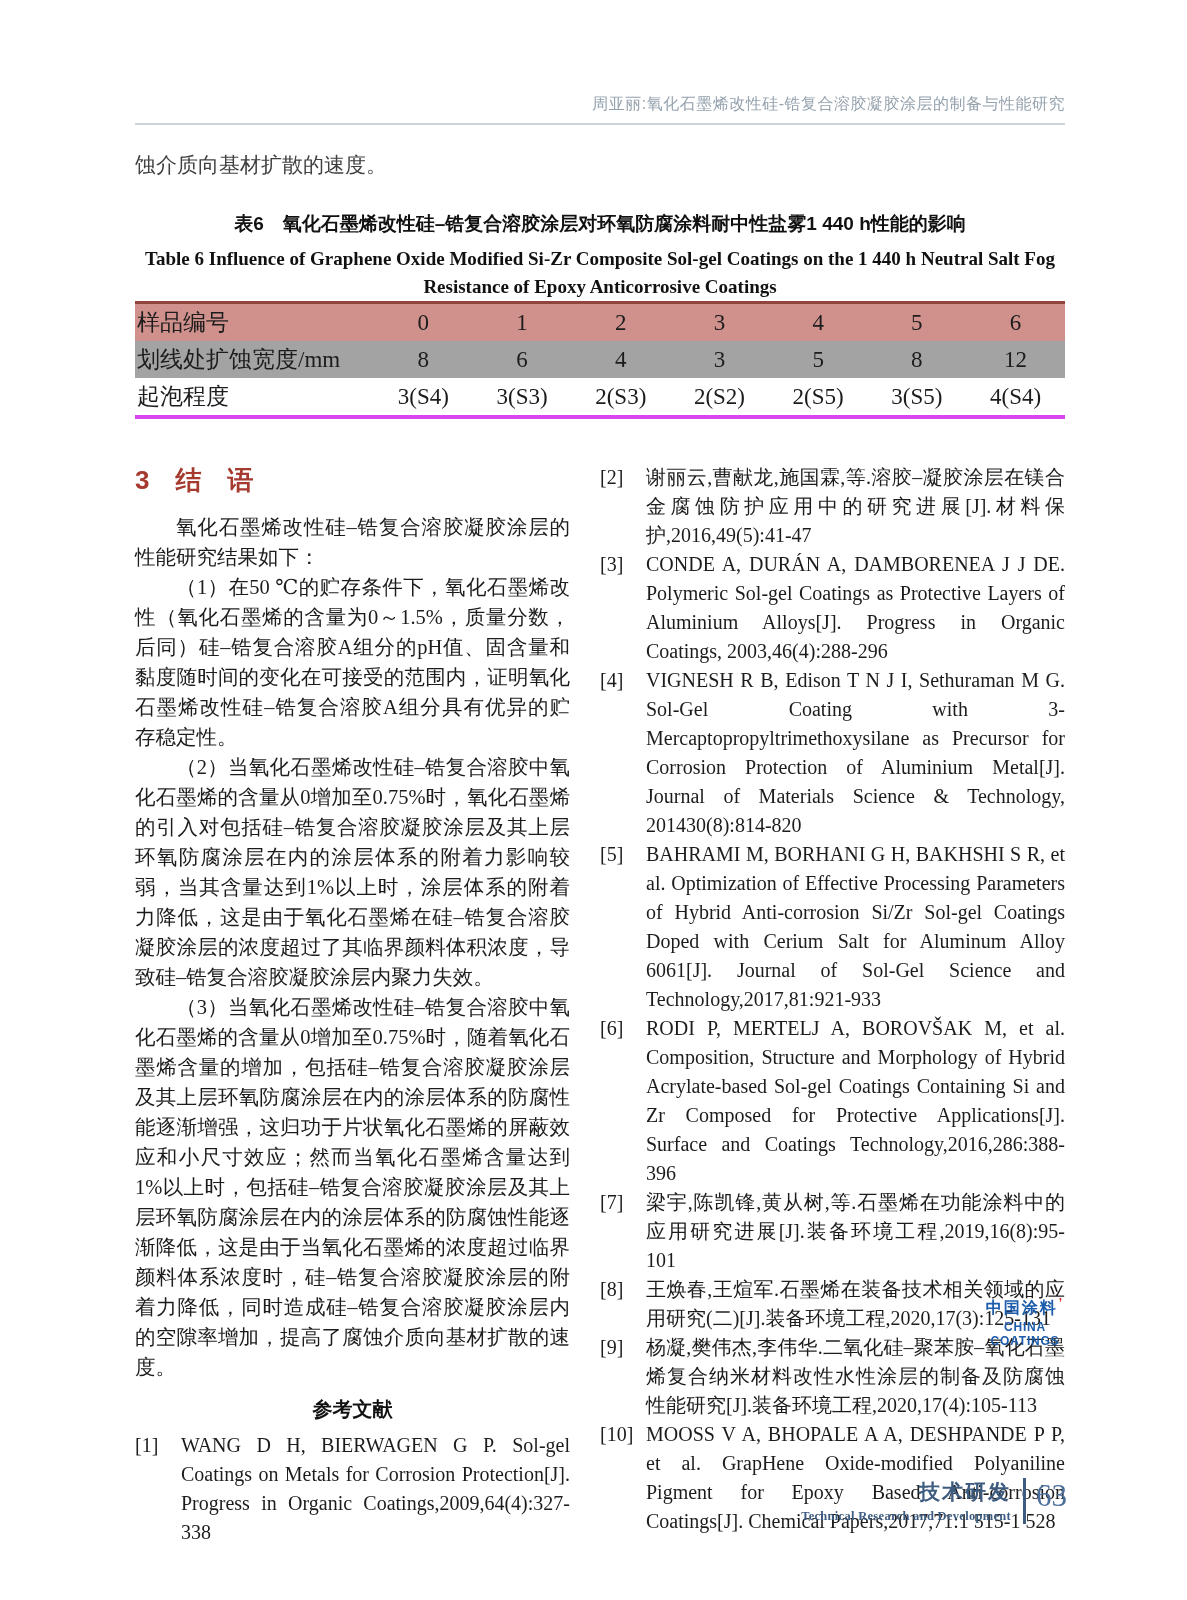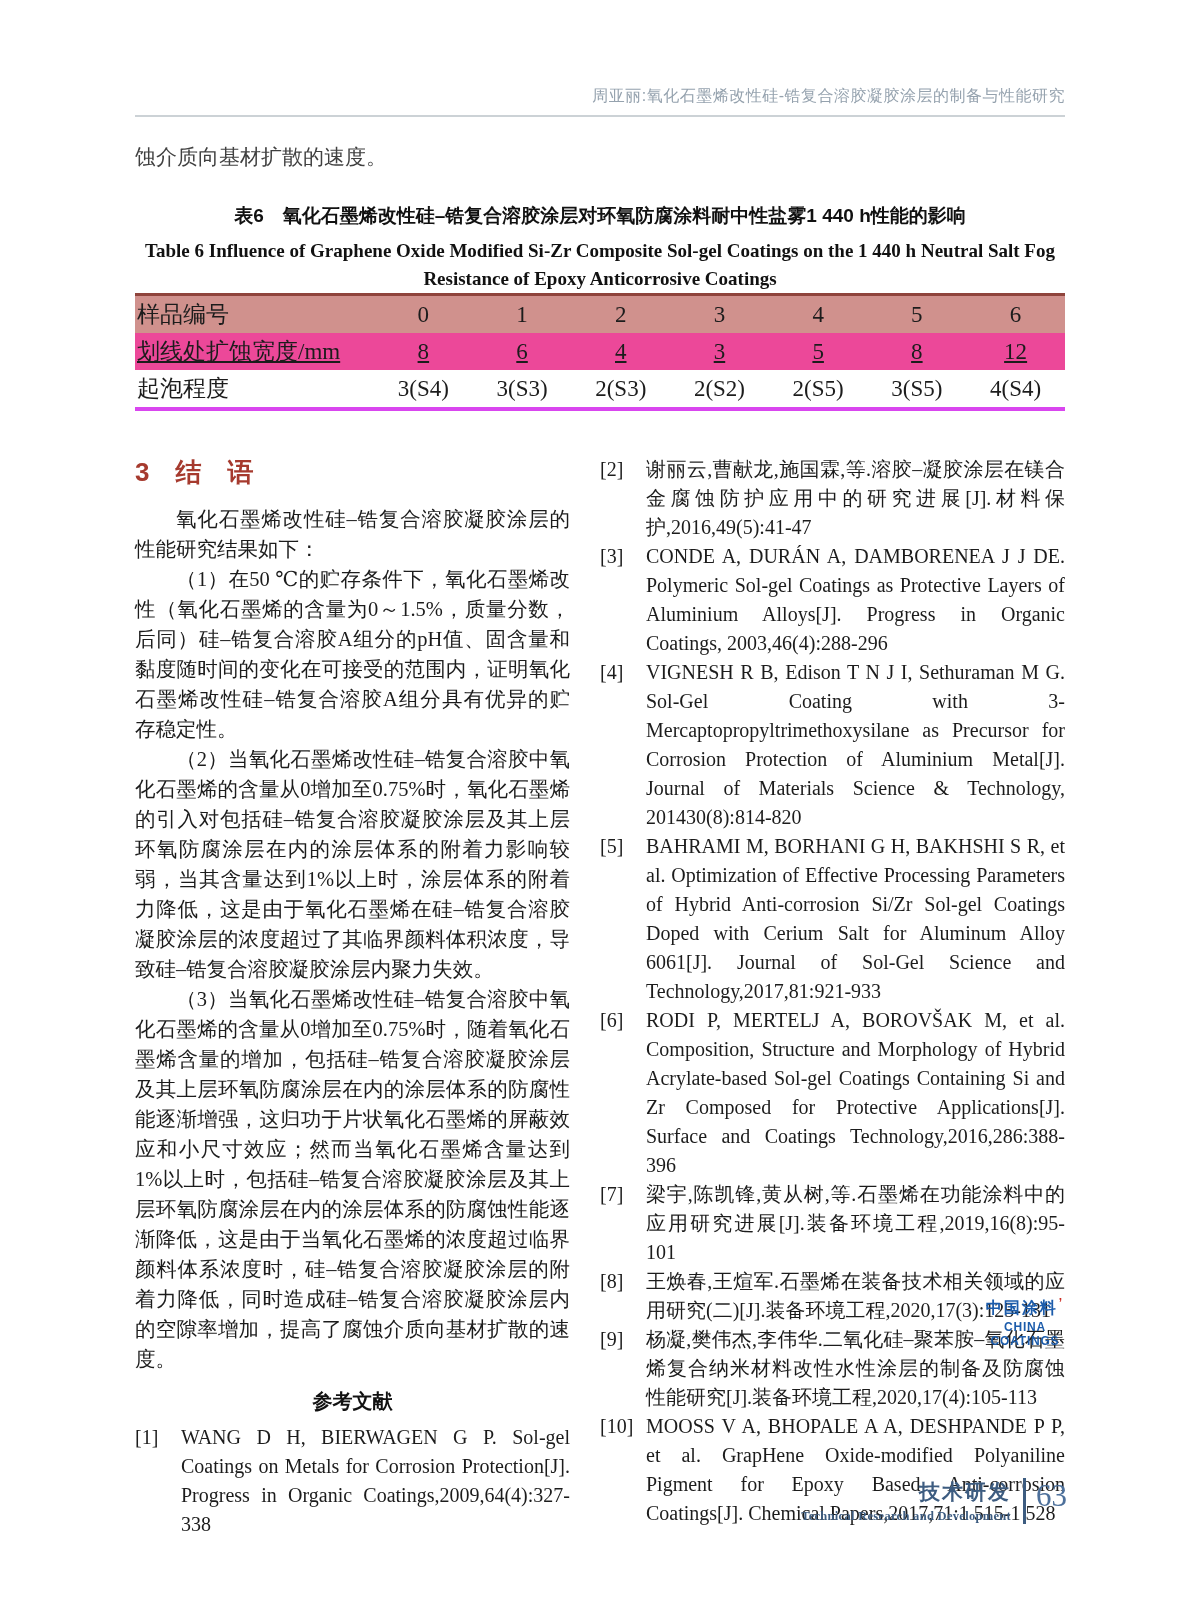--- a/index.html
+++ b/index.html
@@ -5,21 +5,21 @@
   html,body { margin:0; padding:0; background:#e8e8e8; }
   .page {
     position:relative;
     width:1187px; height:1600px;
     margin:0 auto;
     background:#ffffff;
     font-family:"Liberation Serif","DejaVu Serif",serif;
     color:#1c1c1c;
     overflow:hidden;
   }
-  .content { padding:6px 122px 0 135px; }
+  .content { padding:14px 122px 0 135px; }
 
   
   .running-head {
     padding-top:80px;
     text-align:right;
     font-family:"Liberation Sans","DejaVu Sans",sans-serif;
     font-size:16px;
     color:#95a2ae;
     letter-spacing:0.5px;
   }
@@ -58,21 +58,21 @@
     width:930px;
     border-collapse:collapse;
     border-top:3px solid #8f443c;
     border-bottom:4px solid #d946ef;
     font-size:23px;
   }
   table.data td { padding:3px 2px; height:25px; }
   td.t-label { text-align:left; padding-left:30px; width:235px; }
   td.t-val   { text-align:center; }
   tr.row-dark  { background:#d0918d; }
-  tr.row-light { background:#ec4899;text-decoration:underline; }
+  tr.row-light { background:#a3a3a3; }
   td.var-label::first-letter { font-style:italic; }
 
   
   .columns { display:flex; margin-top:44px; }
   .col-left  { width:435px; margin-right:30px; }
   .col-right { width:465px; }
 
   .section-heading {
     font-family:"Liberation Sans","DejaVu Sans",sans-serif;
     font-weight:bold;

